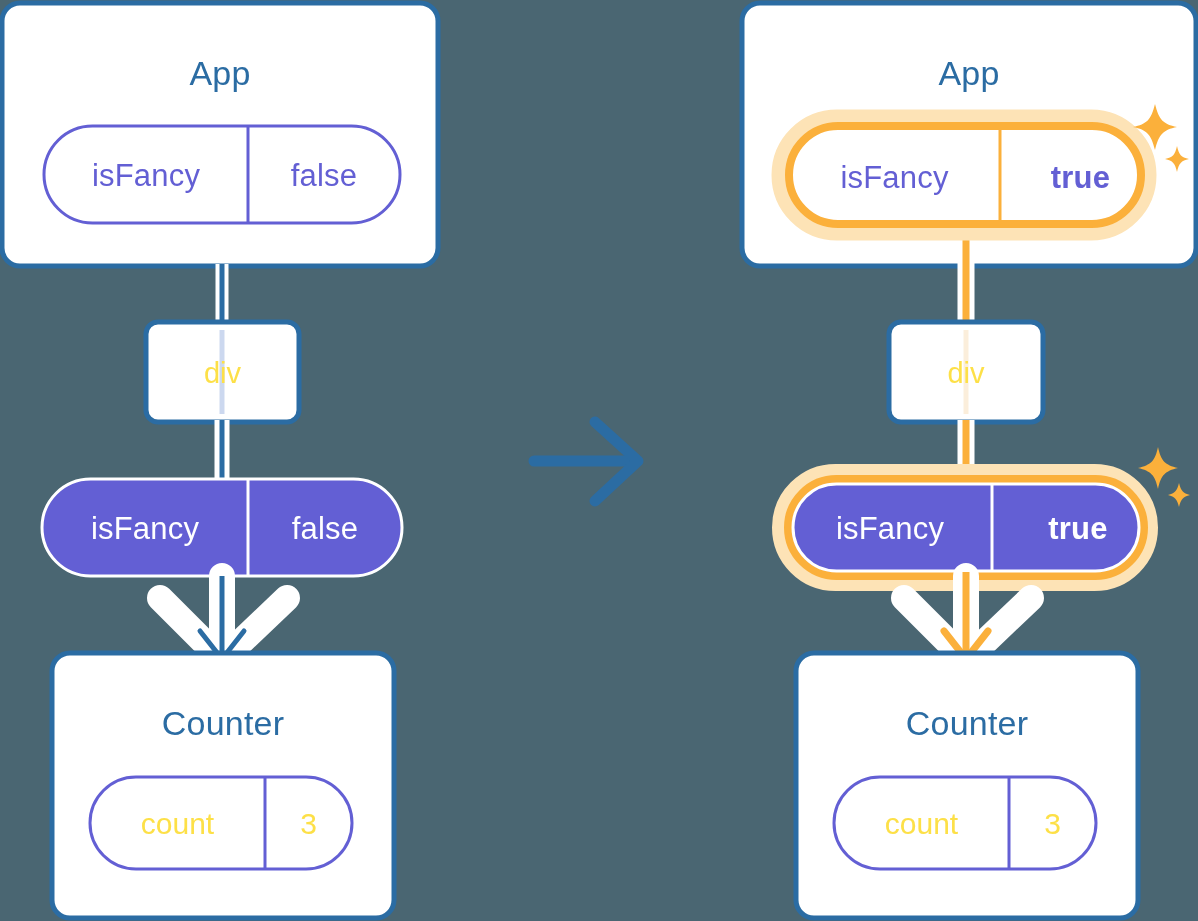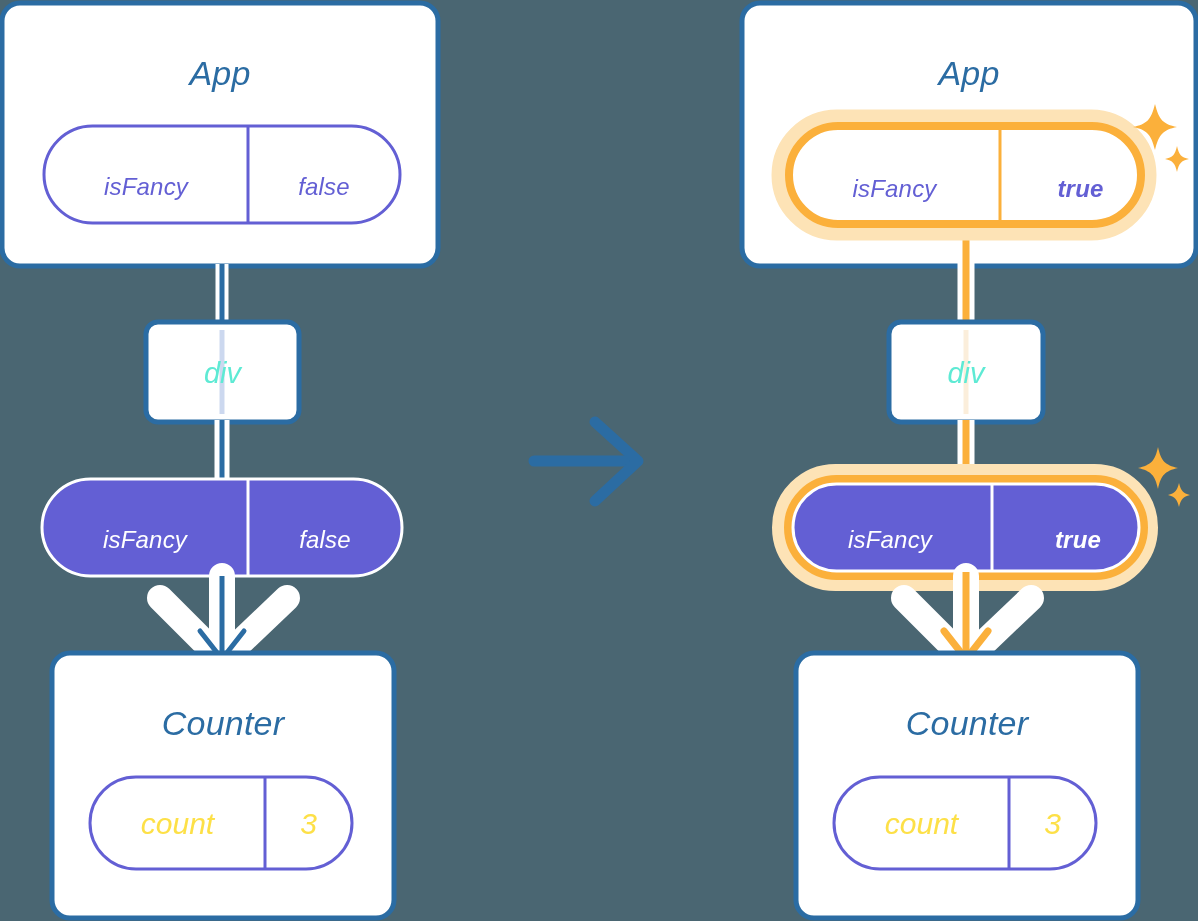--- a/index.html
+++ b/index.html
@@ -3,43 +3,42 @@
 <meta charset="utf-8">
 <style>
   html,body{margin:0;padding:0;}
   body{
     width:1198px;height:921px;
     background:#4a6672;
     font-family:"Liberation Sans","DejaVu Sans",sans-serif;
     overflow:hidden;
     position:relative;
   }
-  #stage{position:absolute;inset:0;width:1198px;height:921px;font-style:italic;}
+  #stage{position:absolute;inset:0;width:1198px;height:921px;}
   svg.layer{position:absolute;left:0;top:0;width:1198px;height:921px;}
   .label{
     position:absolute;
     white-space:nowrap;
     pointer-events:none;
   }
   .card-title{
     font-size:34px;
     color:#2b6ca3;
     font-weight:400;
     letter-spacing:.2px;
   }
   .pill-text{
-    font-size:24px;
+    font-size:31px;
     font-weight:400;
     letter-spacing:.2px;
-    margin-top:15px;
   }
   .pill-text.outline{color:#635fd4;}
   .pill-text.filled{color:#ffffff;}
   .pill-text.bold{font-weight:700;padding-left:10px;}
-  .div-text{font-size:29px;color:#5eead4;}
+  .div-text{font-size:29px;color:#fde047;}
   .count-text{font-size:30px;color:#fde047;}
 </style>
 </head>
 <body>
 
 <div id="stage">
 
   <svg class="layer" viewBox="0 0 1198 921">
 
     <g>

